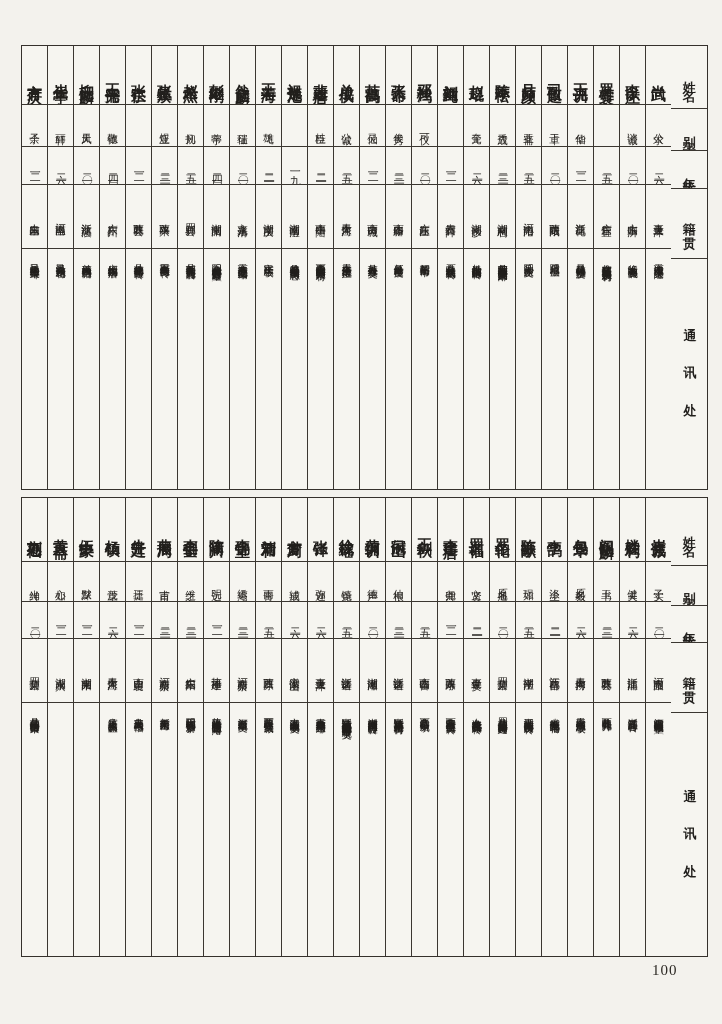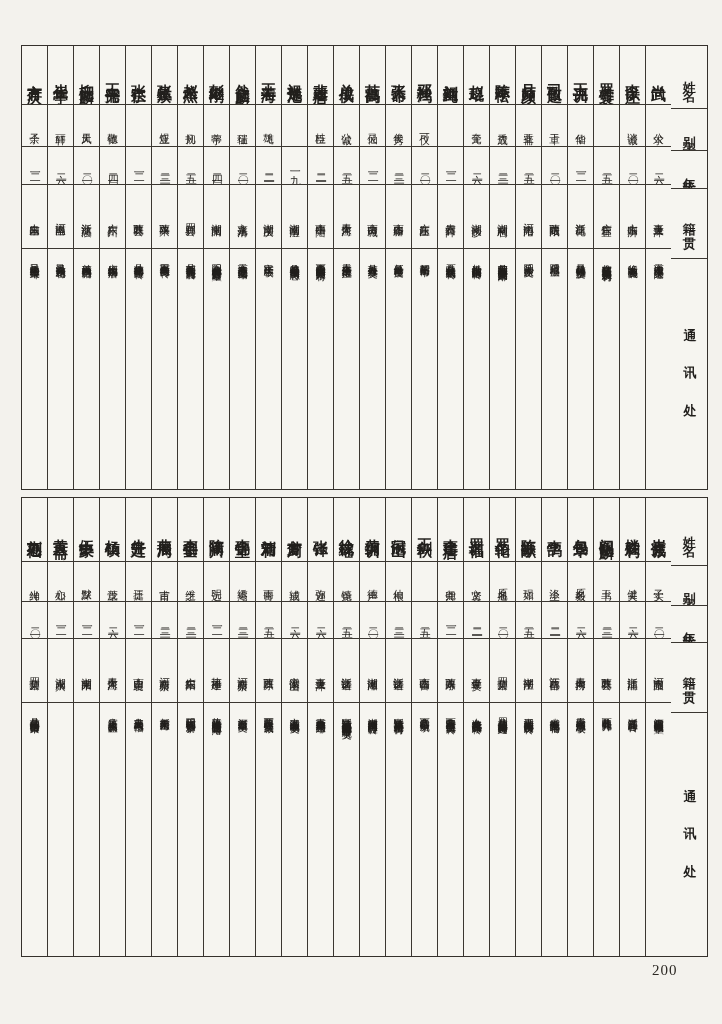--- a/index.html
+++ b/index.html
@@ -462,13 +462,13 @@
       <div class="cell addr"></div>
     </div>
     <div class="col">
       <div class="cell name">刘惠仙</div>
       <div class="cell alias">光绅</div>
       <div class="cell age">二〇</div>
       <div class="cell origin">四川荣县</div>
       <div class="cell addr">荣县鼎新场仙佛缘转棠市口</div>
     </div>
   </div>
-<div class="page-number">200</div>
+<div class="page-number">100</div>
 
 </body></html>

